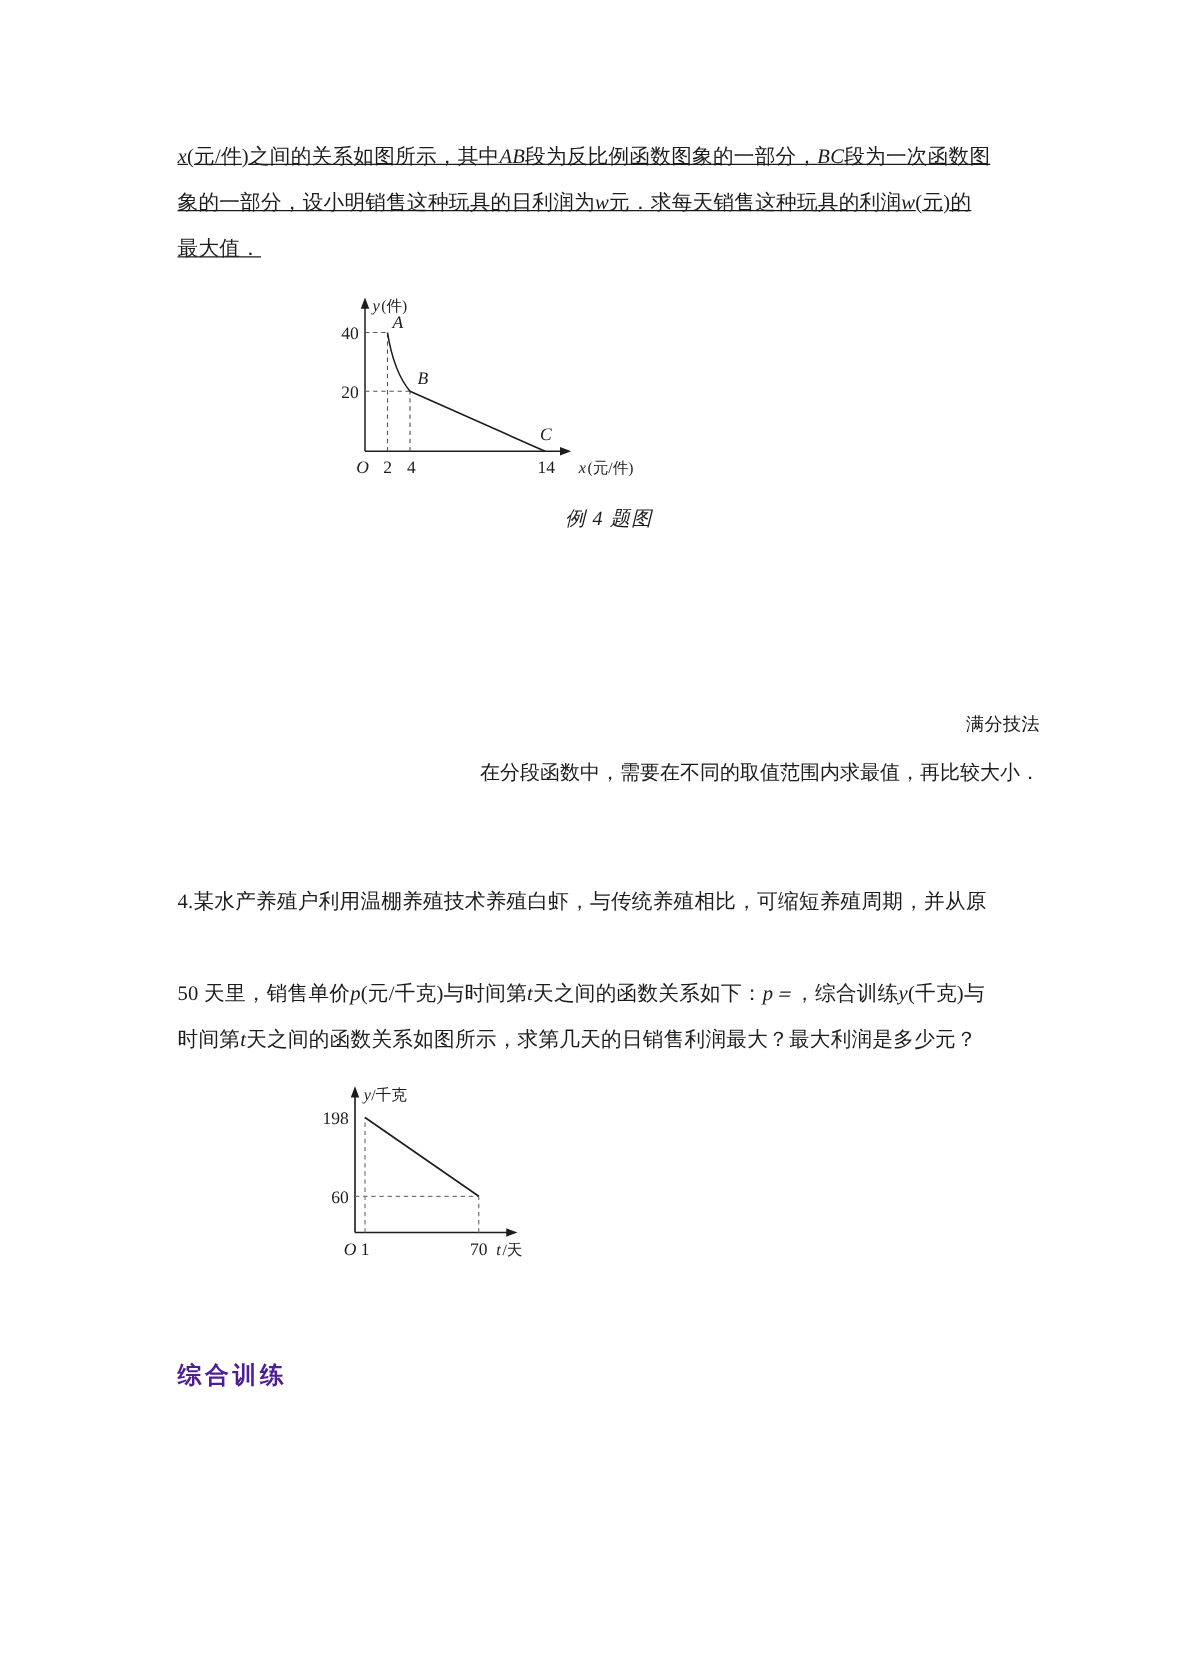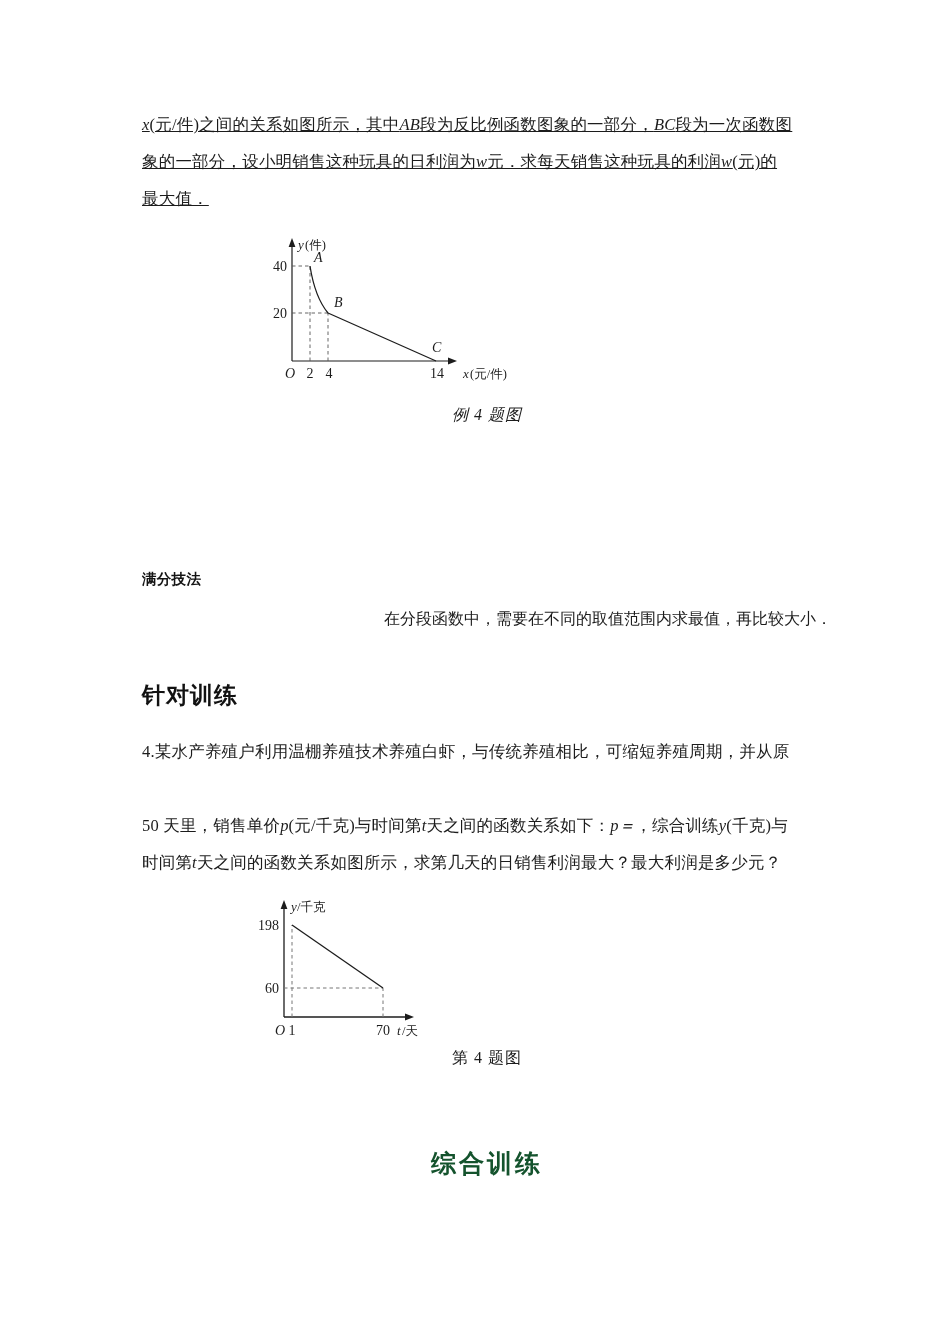--- a/index.html
+++ b/index.html
@@ -39,46 +39,46 @@
     font-style: italic;
   }
   .para .num {
     font-style: normal;
   }
 
   
   .tip-heading {
     font-family: "DejaVu Sans", "Liberation Sans", sans-serif;
     font-size: 14.5px;
-    font-weight: 700;
+    font-weight: 400;
     color: #141414;
     letter-spacing: 0.3px;
+    text-align: right;
   }
   .tip-body {
     font-size: 16px;
     line-height: 34px;
     color: #1c1c1c;
   }
 
   
   .section-heading {
     font-family: "DejaVu Sans", "Liberation Sans", sans-serif;
     font-size: 23px;
     font-weight: 700;
     color: #111111;
     letter-spacing: 1px;
   }
 
   
   .big-heading {
     font-family: "DejaVu Sans", "Liberation Sans", sans-serif;
-    font-size: 25px;
+    font-size: 19px;
     font-weight: 700;
-    color: #14532d;
-    text-align: center;
+    color: #4c1d95;
     letter-spacing: 3px;
   }
 
   
   .figure {
     position: relative;
     width: 100%;
   }
   .figure-canvas {
     display: block;
@@ -164,21 +164,20 @@
       </svg>
 
       <div class="figure-caption" style="margin-top:22px;font-style:italic;">例 4 题图</div>
     </div>
 
     <div style="height:144px"></div>
     <div class="tip-heading">满分技法</div>
     <div class="tip-body" style="margin-top:13px;text-align:right;">在分段函数中，需要在不同的取值范围内求最值，再比较大小．</div>
 
     <div style="height:44px"></div>
-    <div class="section-heading">针对训练</div>
 
     <p class="para" style="margin:22px 0 0 0;">
       <span class="num">4.</span><span>某水产养殖户利用温棚养殖技术养殖白虾，与传统养殖相比，可缩短养殖周期，并从原</span><br>
       <br>
       <span>50 天里，销售单价</span><span class="it">p</span><span>(元/千克)与时间第</span><span class="it">t</span><span>天之间的函数关系如下：</span><span class="it">p＝</span><span>，综合训练</span><span class="it">y</span><span>(千克)与</span><br>
       <span>时间第</span><span class="it">t</span><span>天之间的函数关系如图所示，求第几天的日销售利润最大？最大利润是多少元？</span>
     </p>
 
     <div class="figure" style="margin-top:14px;">
       <svg class="figure-canvas" width="230" height="145" viewBox="0 0 230 145" style="margin-left:100px;">
@@ -203,20 +202,19 @@
         <text class="ticknum" x="38" y="140" text-anchor="middle" font-style="italic">O</text>
         <text class="ticknum" x="50" y="140" text-anchor="middle">1</text>
         <text class="ticknum" x="141" y="140" text-anchor="middle">70</text>
 
         <text class="axlabel" x="49" y="16">y</text>
         <text class="cjk" x="55" y="16" font-style="italic">/千克</text>
         <text class="axlabel" x="155" y="140">t</text>
         <text class="cjk" x="160" y="140" font-style="italic">/天</text>
       </svg>
 
-      <div class="figure-caption" style="margin-top:8px;">第 4 题图</div>
     </div>
 
     <div style="height:78px"></div>
     <div class="big-heading">综合训练</div>
 
   </div>
 </div>
 
 </body></html>

